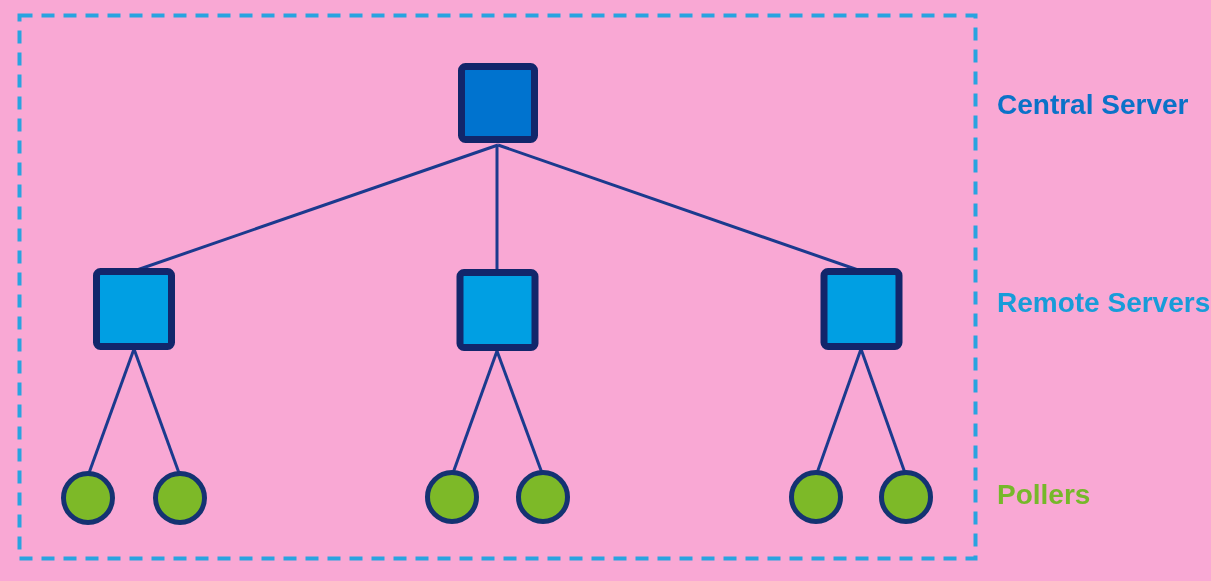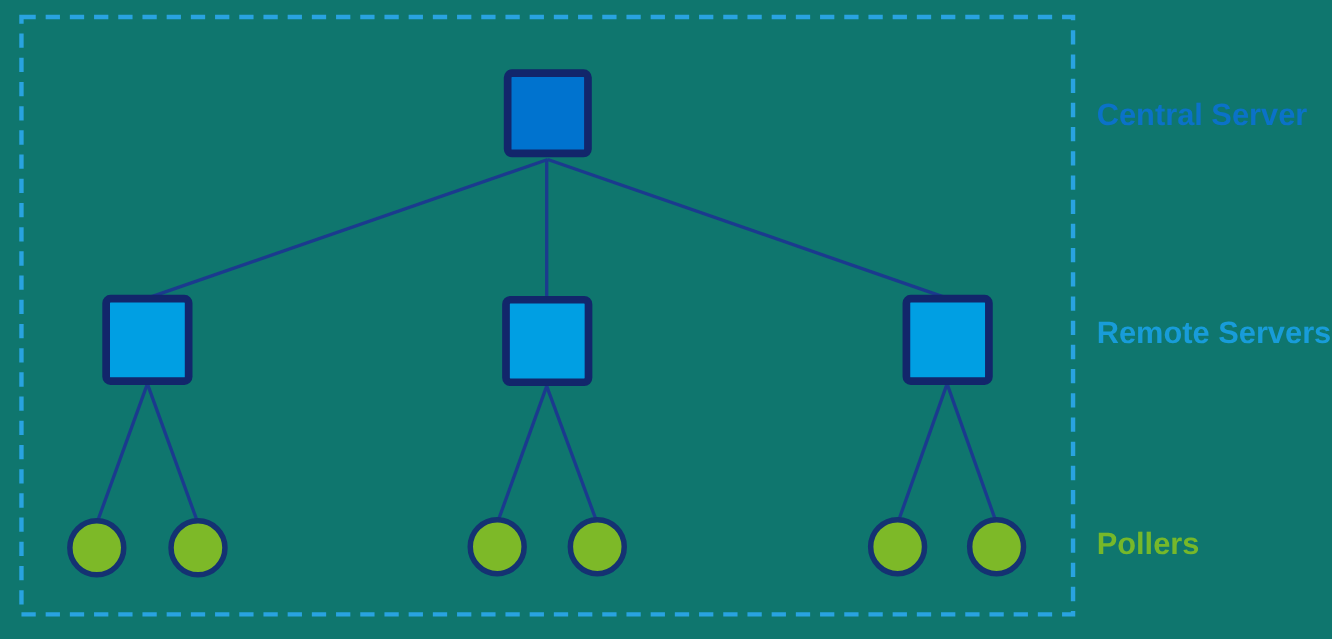--- a/index.html
+++ b/index.html
@@ -5,21 +5,21 @@
   html, body {
     margin: 0;
     padding: 0;
     background: #FFFFFF;
     font-family: "Liberation Sans", sans-serif;
   }
   .canvas {
     position: relative;
     width: 1211px;
     height: 581px;
-    background: #0f766e;
+    background: #f9a8d4;
     overflow: hidden;
   }
   svg.diagram {
     position: absolute;
     left: 0;
     top: 0;
     display: block;
   }
   svg.diagram text {
     font-family: "Liberation Sans", sans-serif;

